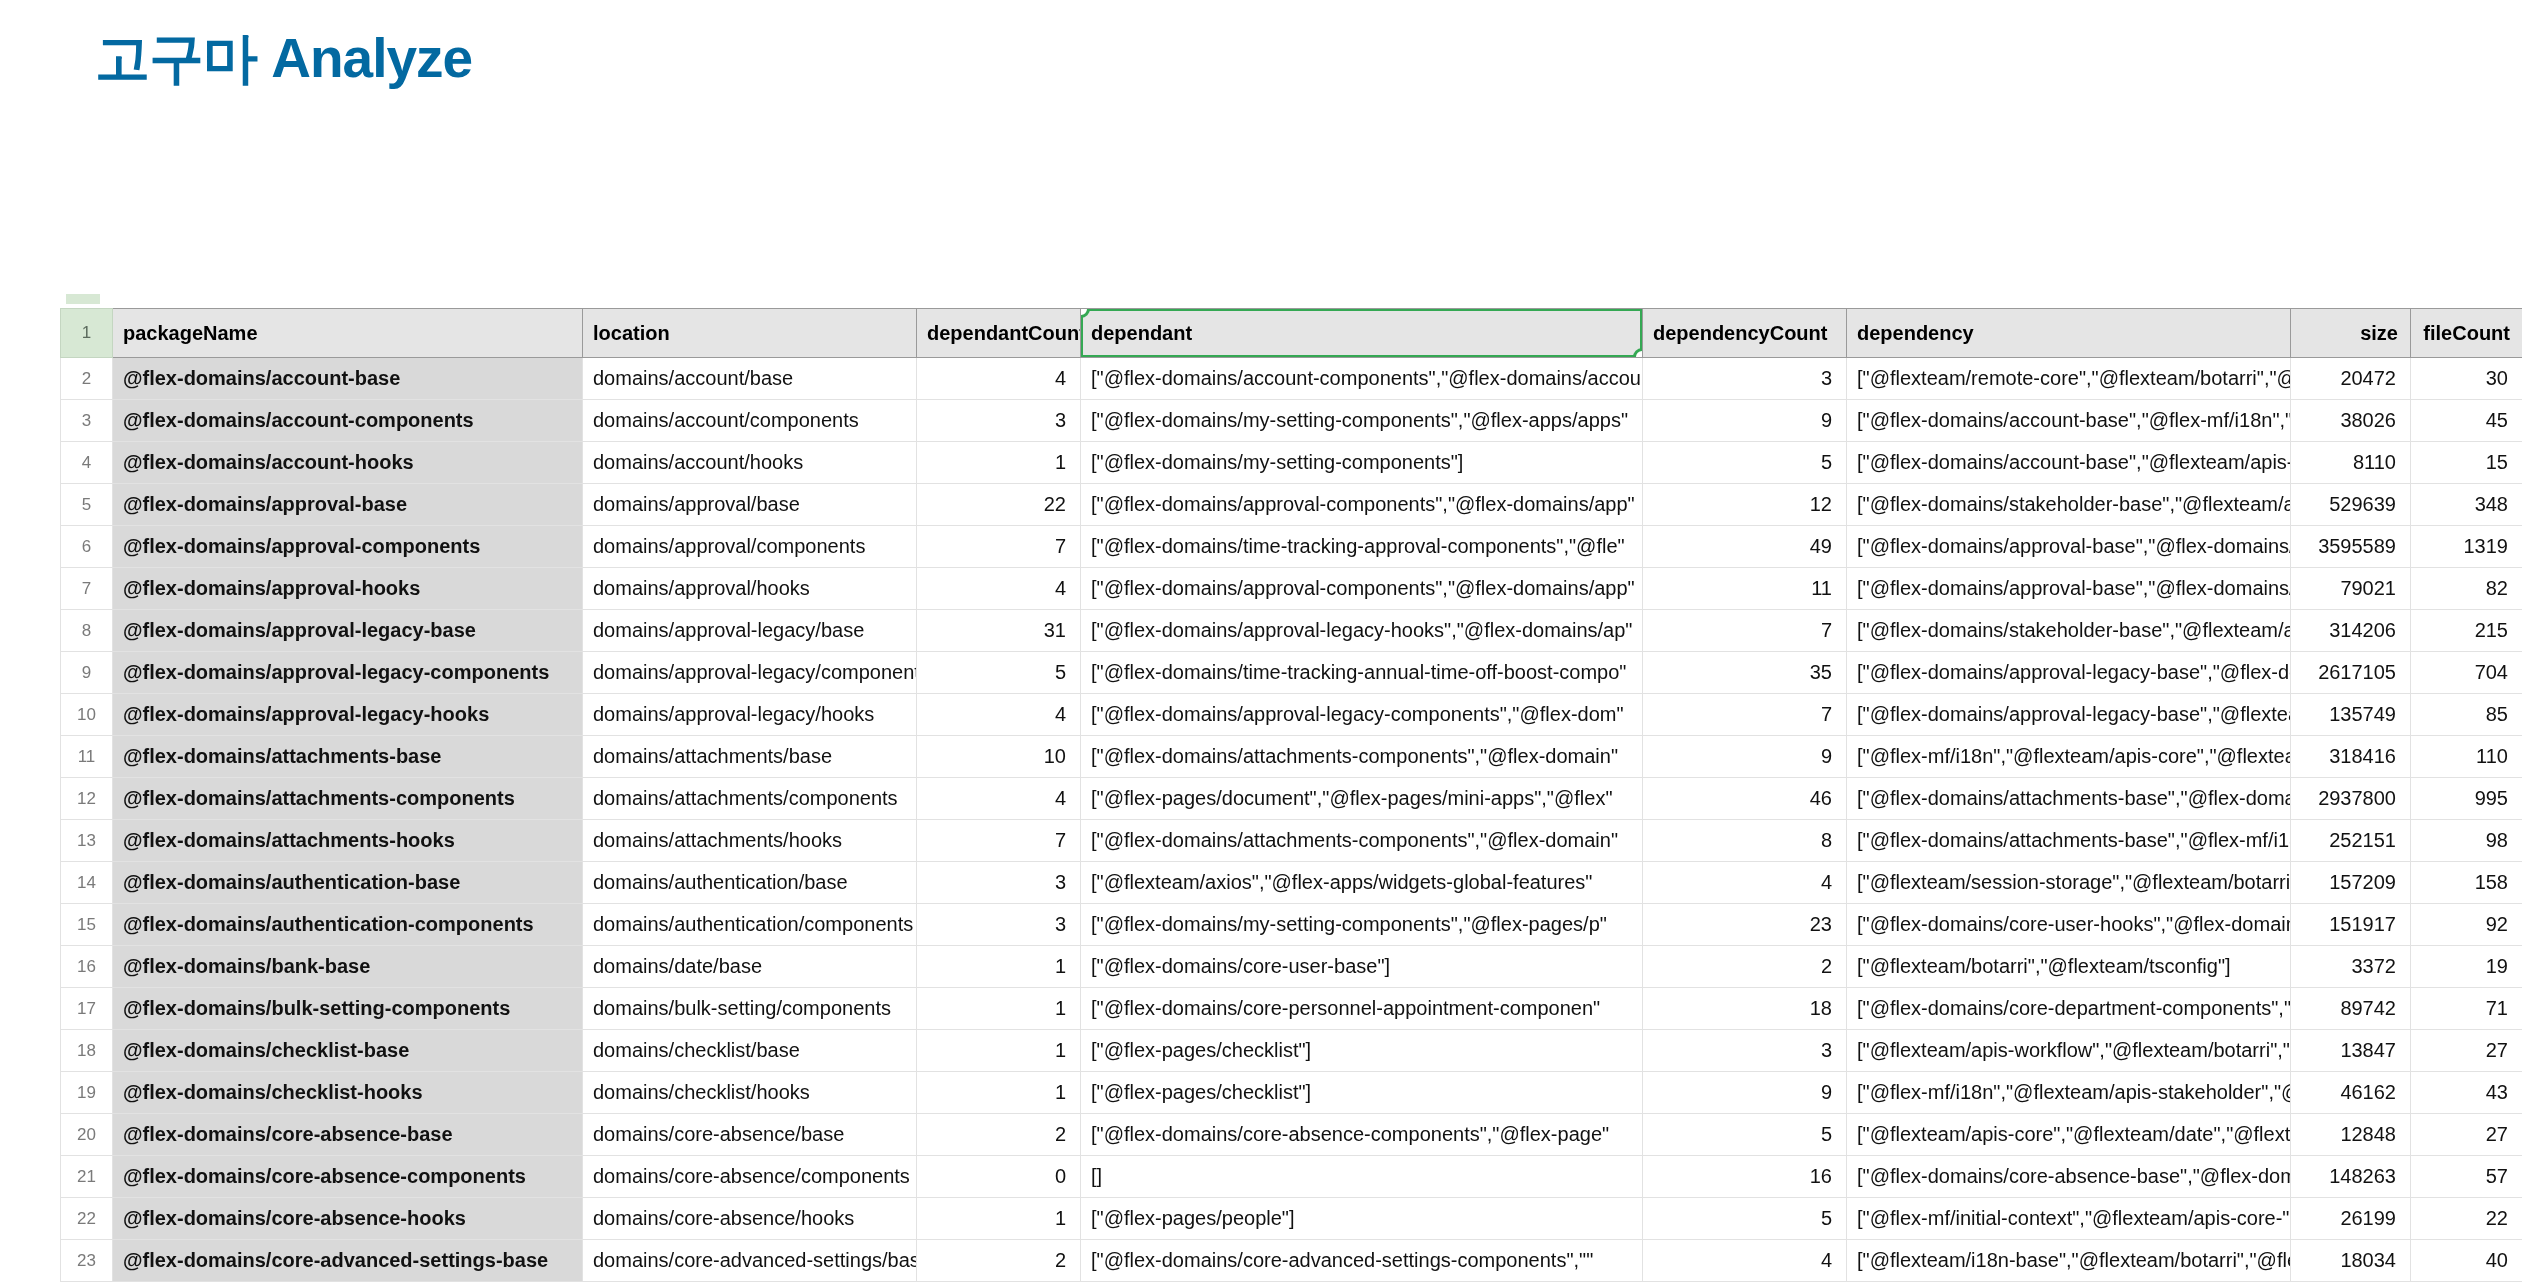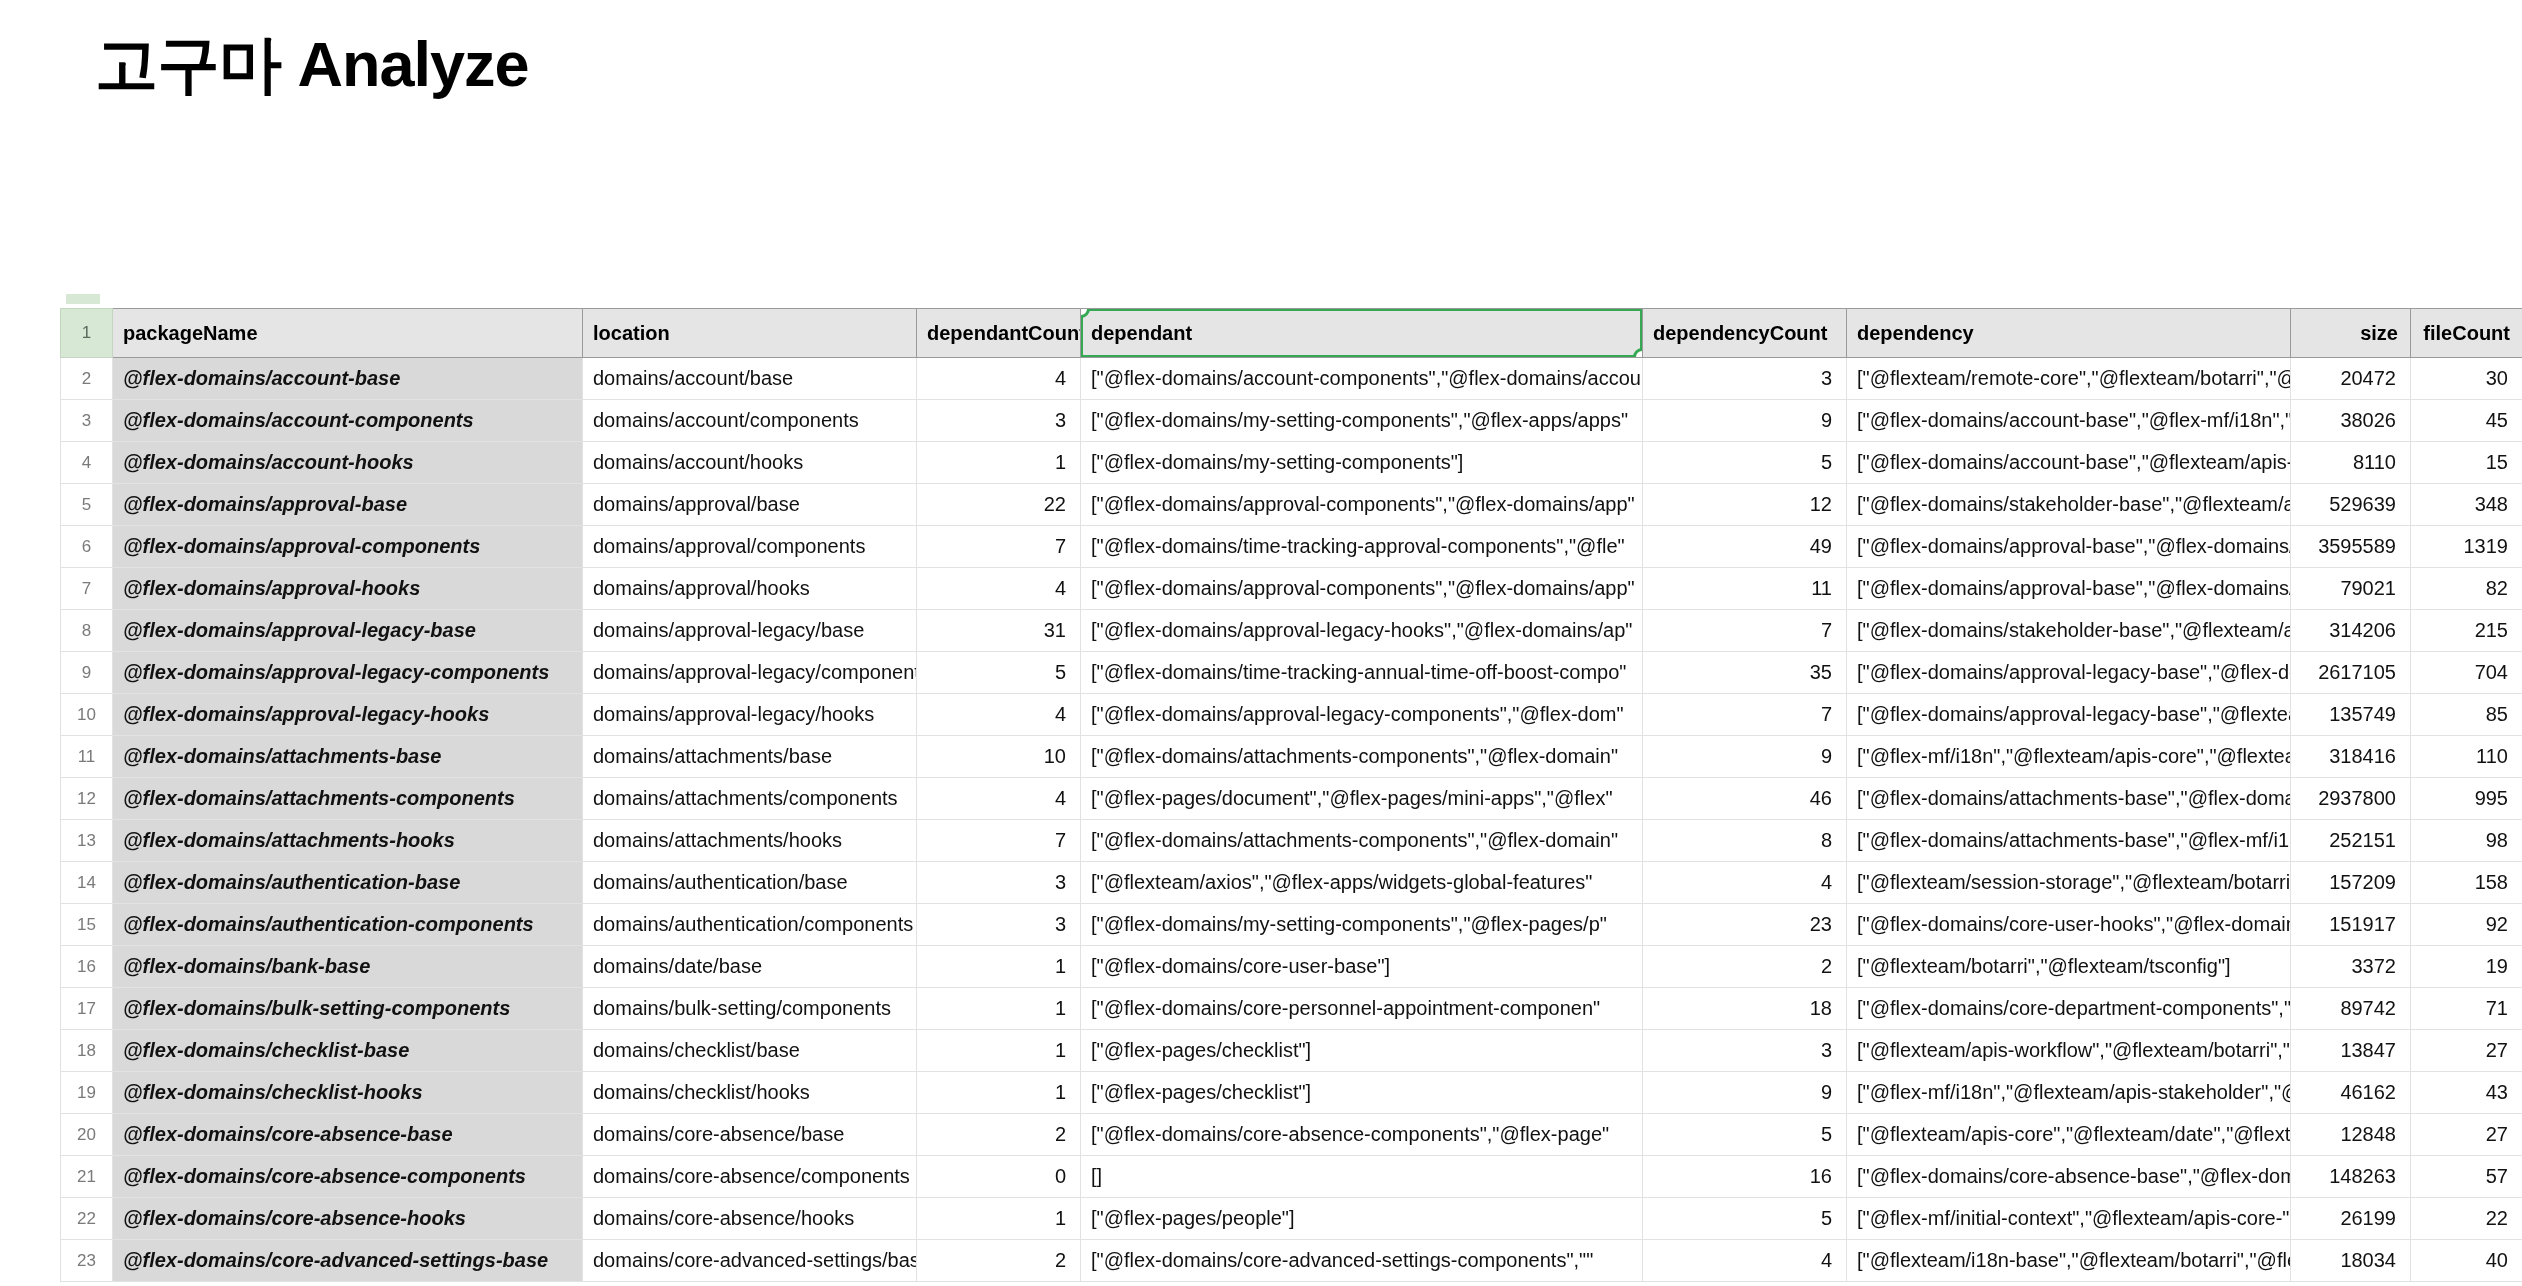--- a/index.html
+++ b/index.html
@@ -3,21 +3,21 @@
 <meta charset="utf-8">
 <style>
   html,body{margin:0;padding:0;}
   body{
     width:2522px;height:1286px;overflow:hidden;background:#ffffff;
     font-family:"Liberation Sans","DejaVu Sans",sans-serif;
     -webkit-font-smoothing:antialiased;
   }
   .page-title{
     position:absolute;left:95px;top:22px;margin:0;
-    font-size:63px;font-weight:bold;color:#000000;letter-spacing:-1px;
+    font-size:55px;font-weight:bold;color:#0369a1;letter-spacing:-1px;
   }
   .corner-fragment{
     position:absolute;left:66px;top:294px;width:34px;height:10px;
     background:#d7e8d4;
   }
   .sheet{
     position:absolute;left:60px;top:308px;
   }
   table{
     border-collapse:collapse;table-layout:fixed;width:2462px;
@@ -34,21 +34,21 @@
   thead th.num{text-align:right;padding-right:12px;margin-top:24px;}
   thead th.rownum-head{
     background:#d7e8d4;border:1px solid #c4d6c1;
     color:#5c6b5e;font-weight:normal;font-size:17px;text-align:center;
   }
   tbody td{height:41px;background:#ffffff;}
   td.rownum{
     background:#ffffff;color:#7a7a7a;font-size:17px;text-align:center;
     padding:0 4px;
   }
-  td.col-packageName{background:#d9d9d9;font-weight:bold;font-style:italic;}
+  td.col-packageName{background:#d9d9d9;font-weight:bold;}
   td.col-dependantCount,td.col-dependencyCount,td.col-size,td.col-fileCount{
     text-align:right;padding-right:14px;
   }
   
   .sel-box{
     position:absolute;left:-1px;top:-1px;right:-1px;bottom:-1px;
     border:3px solid #34a853;pointer-events:none;
   }
   .sel-handle{
     position:absolute;width:12px;height:12px;border-radius:50%;

